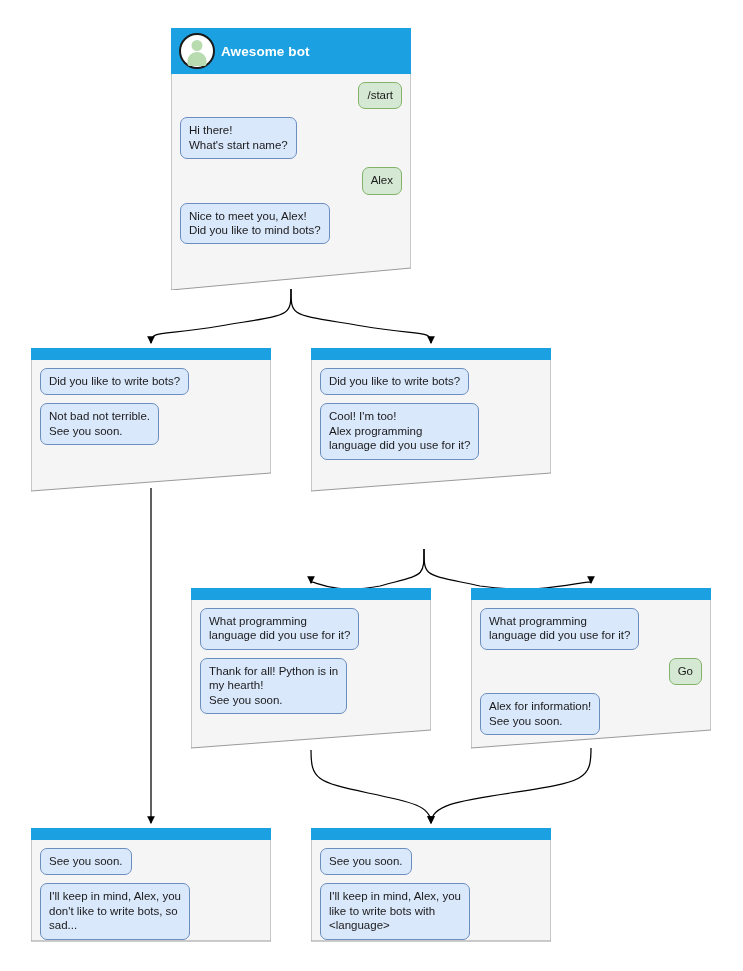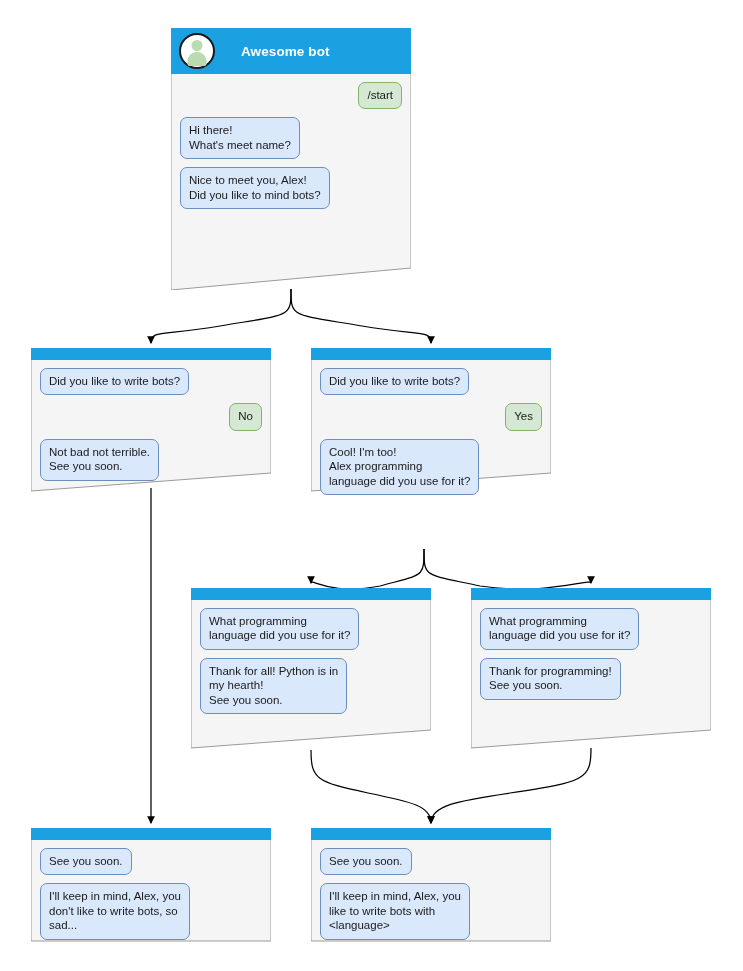--- a/index.html
+++ b/index.html
@@ -60,21 +60,21 @@
     height: 46px;
     padding-left: 8px;
   }
   .hdr.thin {
     height: 12px;
   }
   .hdr-title {
     color: #ffffff;
     font-size: 13.5px;
     font-weight: bold;
-    margin-left: 26px;
+    margin-left: 6px;
     letter-spacing: 0.1px;
   }
 
   .avatar {
     width: 36px;
     height: 36px;
     border-radius: 50%;
     background: #ffffff;
     border: 2px solid #1a1a1a;
     box-sizing: border-box;
@@ -173,64 +173,61 @@
             <div class="body"></div>
         </div>
         <div class="hdr-title">Awesome bot</div>
       </div>
       <div class="chat">
         <div class="row right">
           <div class="bubble out">/start</div>
         </div>
         <div class="row left">
           <div class="bubble in">Hi there!
-What's meet name?</div>
+What's start name?</div>
+        </div>
+        <div class="row right">
+          <div class="bubble out">Alex</div>
         </div>
         <div class="row left">
           <div class="bubble in">Nice to meet you, Alex!
 Did you like to mind bots?</div>
         </div>
       </div>
     </div>
   </div>
 
   <div class="node" style="left:31px; top:348px;">
     <svg class="shape" height="145" viewBox="0 0 240 145">
       <polygon points="0,0 240,0 240,125 0,143" fill="#F5F5F5" stroke="#9A9A9A" stroke-width="1"></polygon>
     </svg>
     <div class="content">
       <div class="hdr thin"></div>
       <div class="chat">
         <div class="row left">
           <div class="bubble in">Did you like to write bots?</div>
         </div>
-        <div class="row right">
-          <div class="bubble out">No</div>
-        </div>
         <div class="row left">
           <div class="bubble in">Not bad not terrible.
 See you soon.</div>
         </div>
       </div>
     </div>
   </div>
 
   <div class="node" style="left:311px; top:348px;">
     <svg class="shape" height="145" viewBox="0 0 240 145">
       <polygon points="0,0 240,0 240,125 0,143" fill="#F5F5F5" stroke="#9A9A9A" stroke-width="1"></polygon>
     </svg>
     <div class="content">
       <div class="hdr thin"></div>
       <div class="chat">
         <div class="row left">
           <div class="bubble in">Did you like to write bots?</div>
         </div>
-        <div class="row right">
-          <div class="bubble out">Yes</div>
-        </div>
         <div class="row left">
           <div class="bubble in">Cool! I'm too!
 Alex programming
 language did you use for it?</div>
         </div>
       </div>
     </div>
   </div>
 
   <div class="node" style="left:191px; top:588px;">
@@ -257,22 +254,25 @@
     <svg class="shape" height="162" viewBox="0 0 240 162">
       <polygon points="0,0 240,0 240,142 0,160" fill="#F5F5F5" stroke="#9A9A9A" stroke-width="1"></polygon>
     </svg>
     <div class="content">
       <div class="hdr thin"></div>
       <div class="chat">
         <div class="row left">
           <div class="bubble in">What programming
 language did you use for it?</div>
         </div>
-        <div class="row left">
-          <div class="bubble in">Thank for programming!
+        <div class="row right">
+          <div class="bubble out">Go</div>
+        </div>
+        <div class="row left">
+          <div class="bubble in">Alex for information!
 See you soon.</div>
         </div>
       </div>
     </div>
   </div>
 
   <div class="node" style="left:31px; top:828px;">
     <svg class="shape" height="114" viewBox="0 0 240 114">
       <polygon points="0,0 240,0 240,113 0,113" fill="#F5F5F5" stroke="#9A9A9A" stroke-width="1"></polygon>
     </svg>

